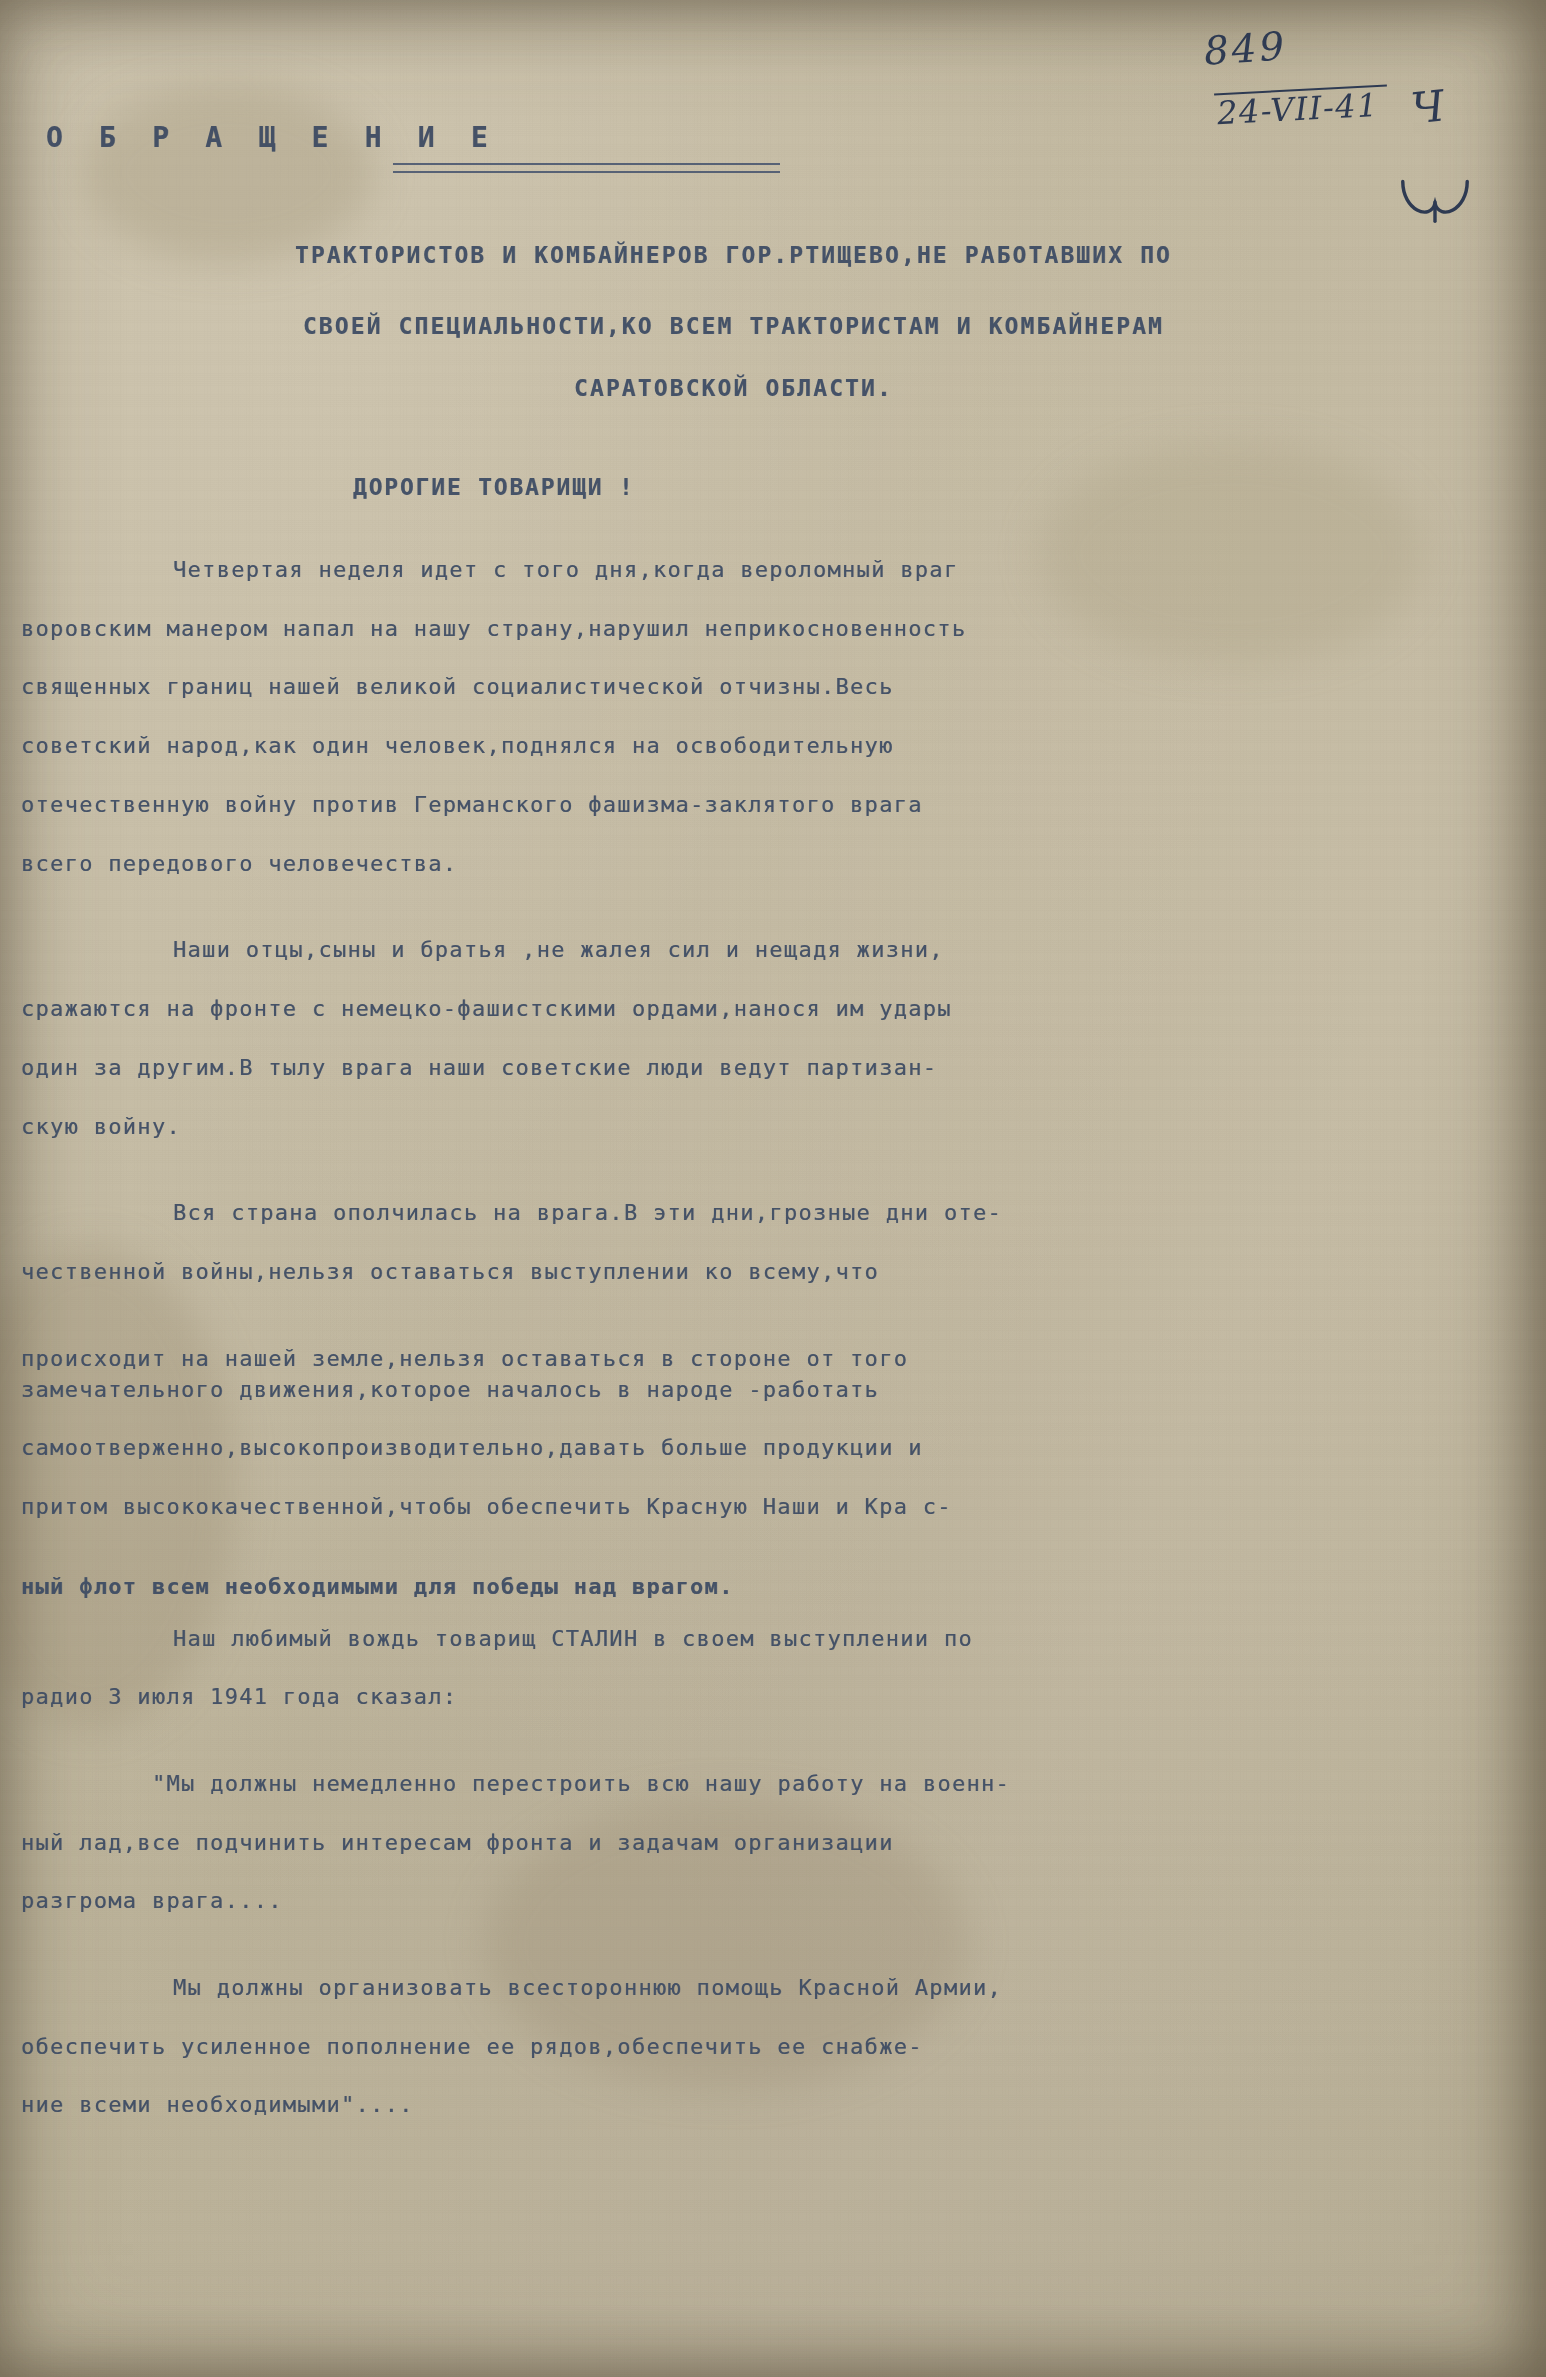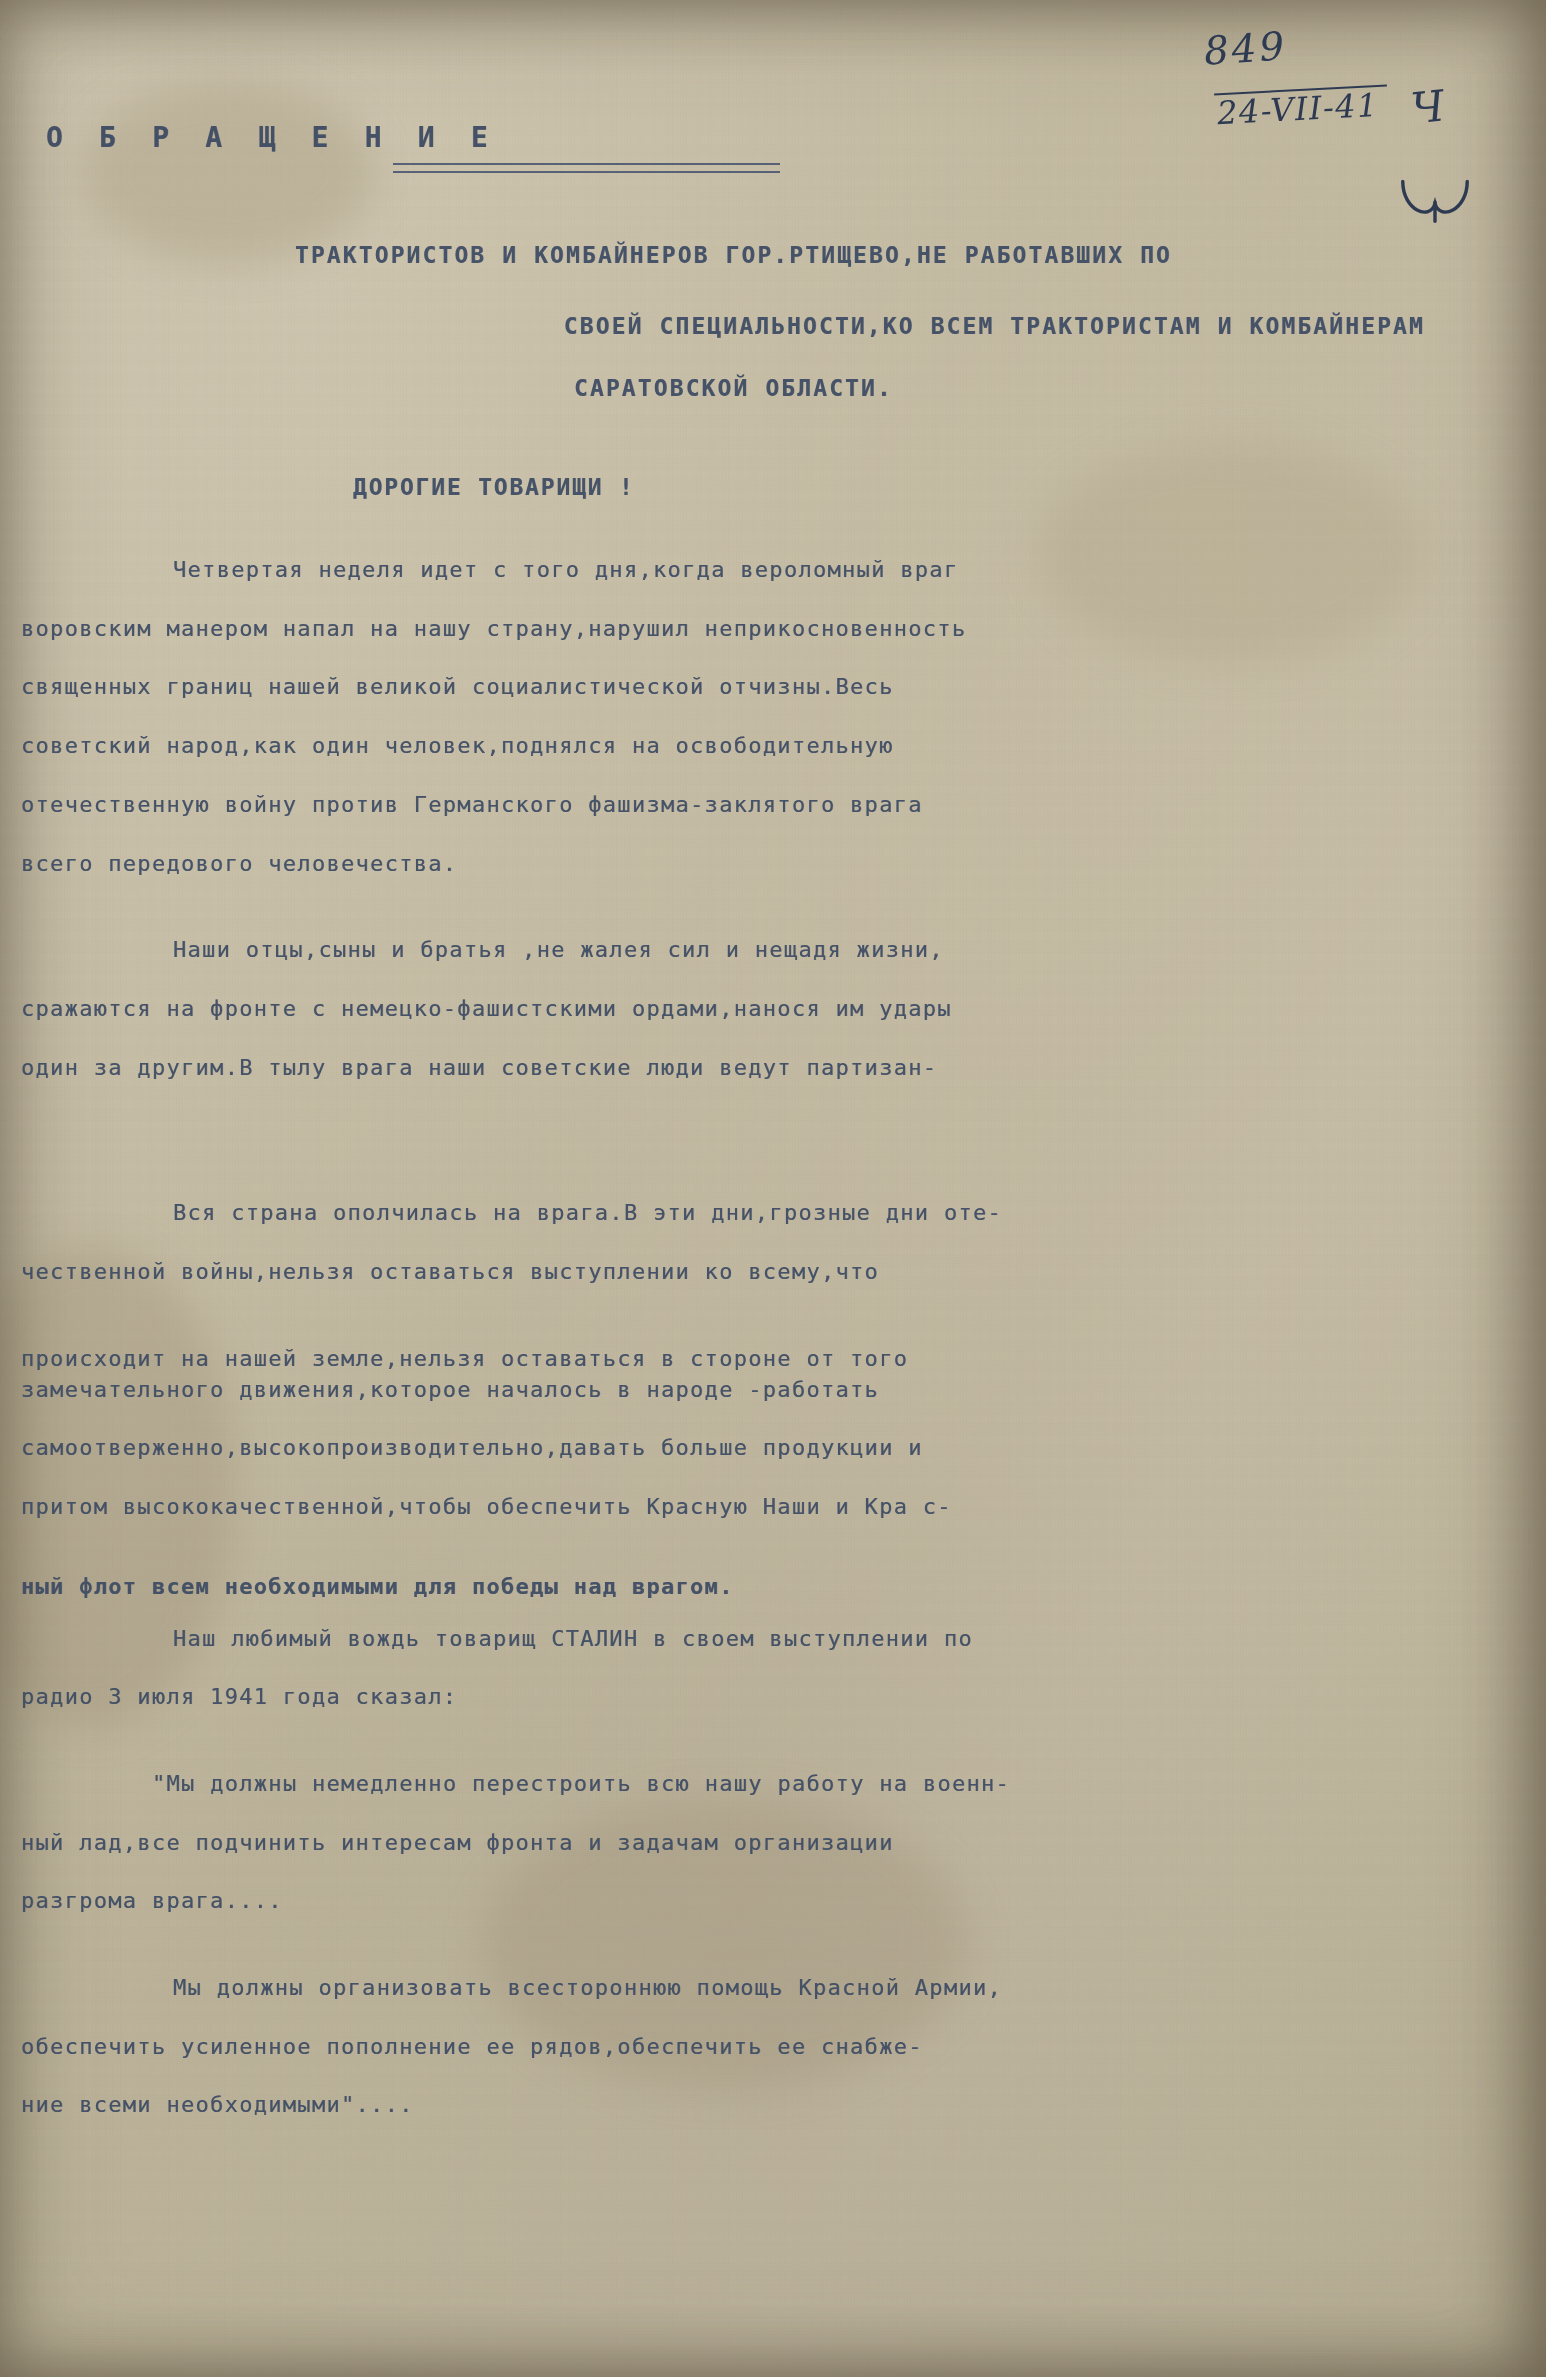--- a/index.html
+++ b/index.html
@@ -171,35 +171,36 @@
   <div class="hand" id="hand-initial">Ч</div>
   <svg id="hand-flourish" viewBox="0 0 110 70">
     <path d="M8 8 C 8 50, 48 66, 55 40 C 62 66, 102 50, 102 8" fill="none" stroke="#2e3a52" stroke-width="5" stroke-linecap="round"></path>
     <path d="M55 38 L 55 66" fill="none" stroke="#2e3a52" stroke-width="5" stroke-linecap="round"></path>
   </svg>
 
   <div class="typed" id="doc-title">О Б Р А Щ Е Н И Е</div>
   <div id="title-rule"></div>
 
   <div class="typed heading-line" style="top:242px;">ТРАКТОРИСТОВ И КОМБАЙНЕРОВ ГОР.РТИЩЕВО,НЕ РАБОТАВШИХ ПО</div>
-  <div class="typed heading-line" style="top:313px;text-align:right;">СВОЕЙ СПЕЦИАЛЬНОСТИ,КО ВСЕМ ТРАКТОРИСТАМ И КОМБАЙНЕРАМ</div>
+  <div class="typed heading-line" style="top:313px;">СВОЕЙ СПЕЦИАЛЬНОСТИ,КО ВСЕМ ТРАКТОРИСТАМ И КОМБАЙНЕРАМ</div>
   <div class="typed heading-line" style="top:375px;">САРАТОВСКОЙ ОБЛАСТИ.</div>
 
   <div class="typed salutation" style="top:474px;">ДОРОГИЕ ТОВАРИЩИ !</div>
 
   <div class="typed body-line ind" style="top:557px;">Четвертая неделя идет с того дня,когда вероломный враг</div>
   <div class="typed body-line" style="top:616px;">воровским манером напал на нашу страну,нарушил неприкосновенность</div>
   <div class="typed body-line" style="top:674px;">священных границ нашей великой социалистической отчизны.Весь</div>
   <div class="typed body-line" style="top:733px;">советский народ,как один человек,поднялся на освободительную</div>
   <div class="typed body-line" style="top:792px;">отечественную войну против Германского фашизма-заклятого врага</div>
   <div class="typed body-line" style="top:851px;">всего передового человечества.</div>
 
   <div class="typed body-line ind" style="top:937px;">Наши отцы,сыны и братья ,не жалея сил и нещадя жизни,</div>
   <div class="typed body-line" style="top:996px;">сражаются на фронте с немецко-фашистскими ордами,нанося им удары</div>
   <div class="typed body-line" style="top:1055px;">один за другим.В тылу врага наши советские люди ведут партизан-</div>
+  <div class="typed body-line" style="top:1114px;">скую войну.</div>
 
   <div class="typed body-line ind" style="top:1200px;">Вся страна ополчилась на врага.В эти дни,грозные дни оте-</div>
   <div class="typed body-line" style="top:1259px;">чественной войны,нельзя оставаться выступлении ко всему,что</div>
   <div class="typed body-line" style="top:1318px;margin-top:28px;">происходит на нашей земле,нельзя оставаться в стороне от того</div>
   <div class="typed body-line" style="top:1377px;">замечательного движения,которое началось в народе -работать</div>
   <div class="typed body-line" style="top:1435px;">самоотверженно,высокопроизводительно,давать больше продукции и</div>
   <div class="typed body-line" style="top:1494px;">притом высококачественной,чтобы обеспечить Красную Наши и Кра с-</div>
   <div class="typed body-line" style="top:1574px;font-weight:bold;">ный флот всем необходимыми для победы над врагом.</div>
 
   <div class="typed body-line ind" style="top:1626px;">Наш любимый вождь товарищ СТАЛИН в своем выступлении по</div>

